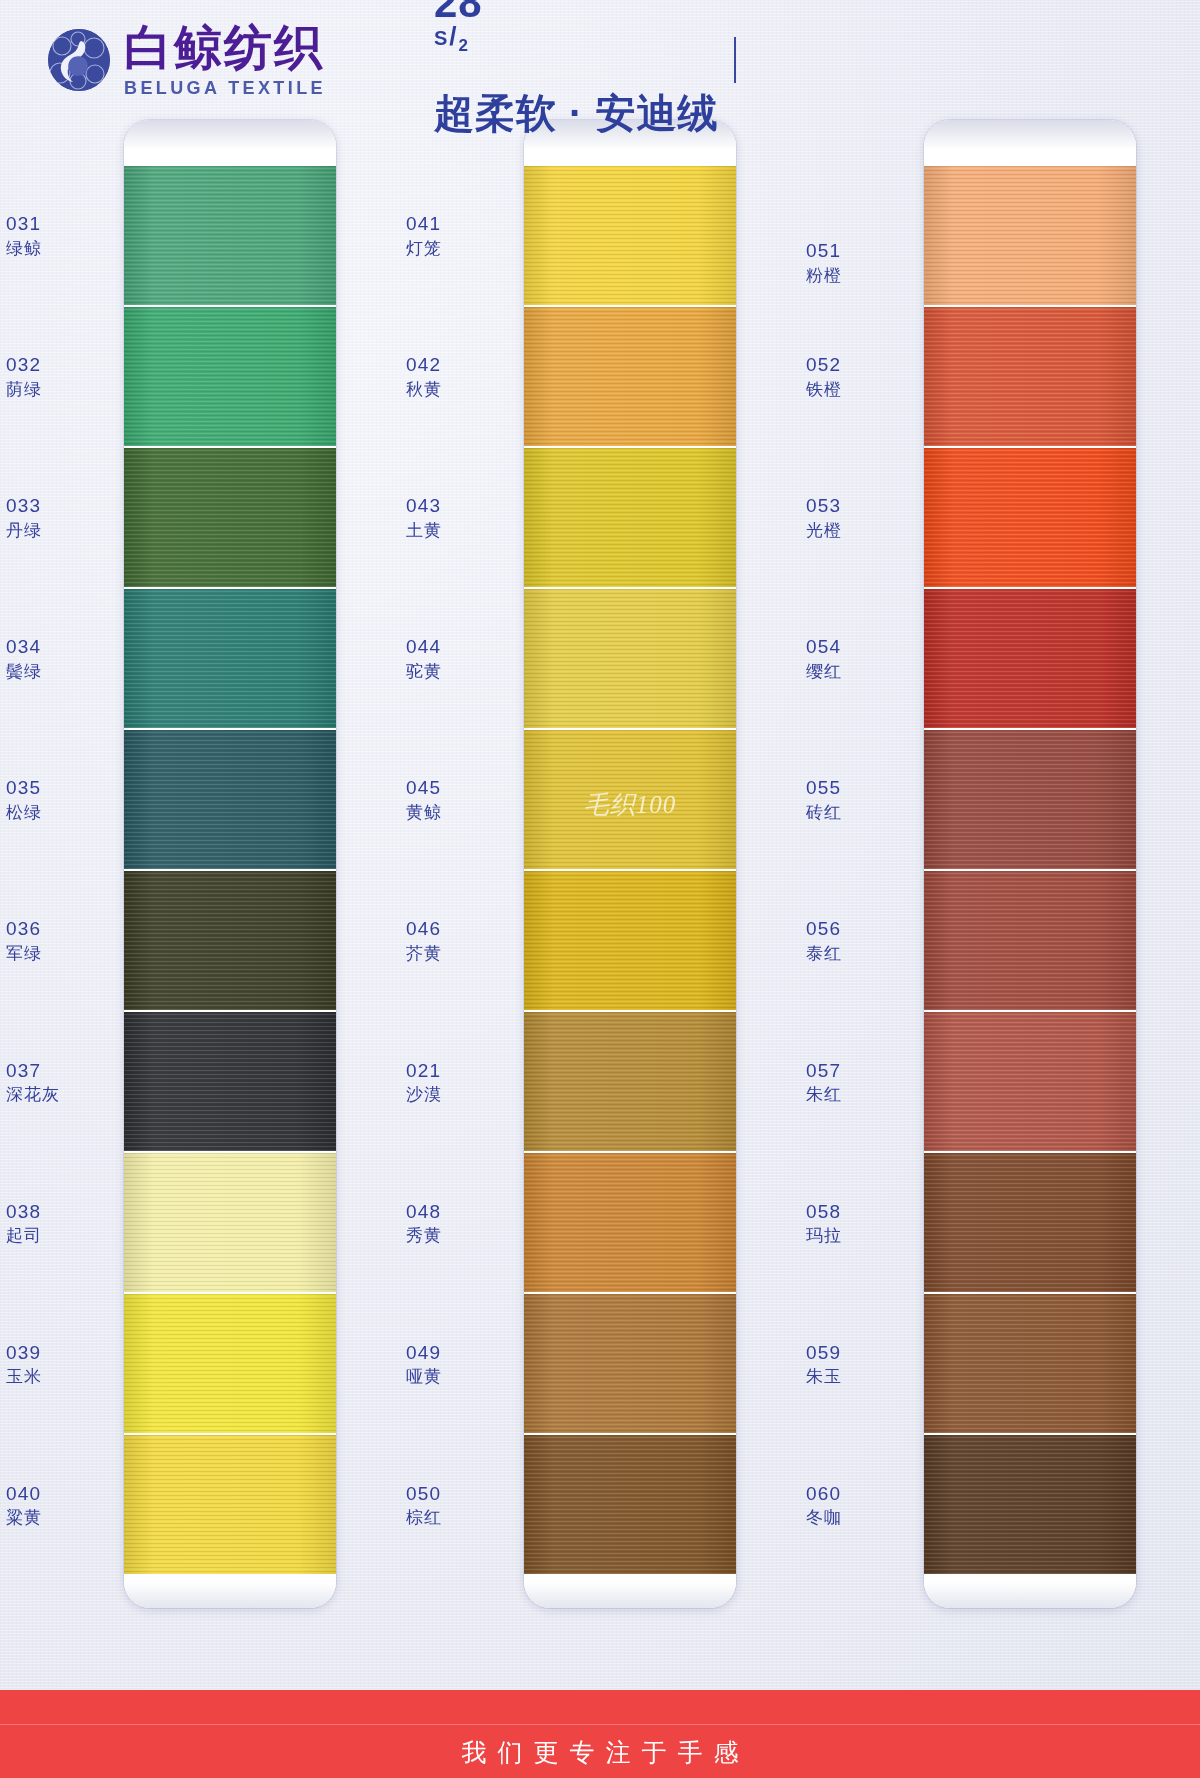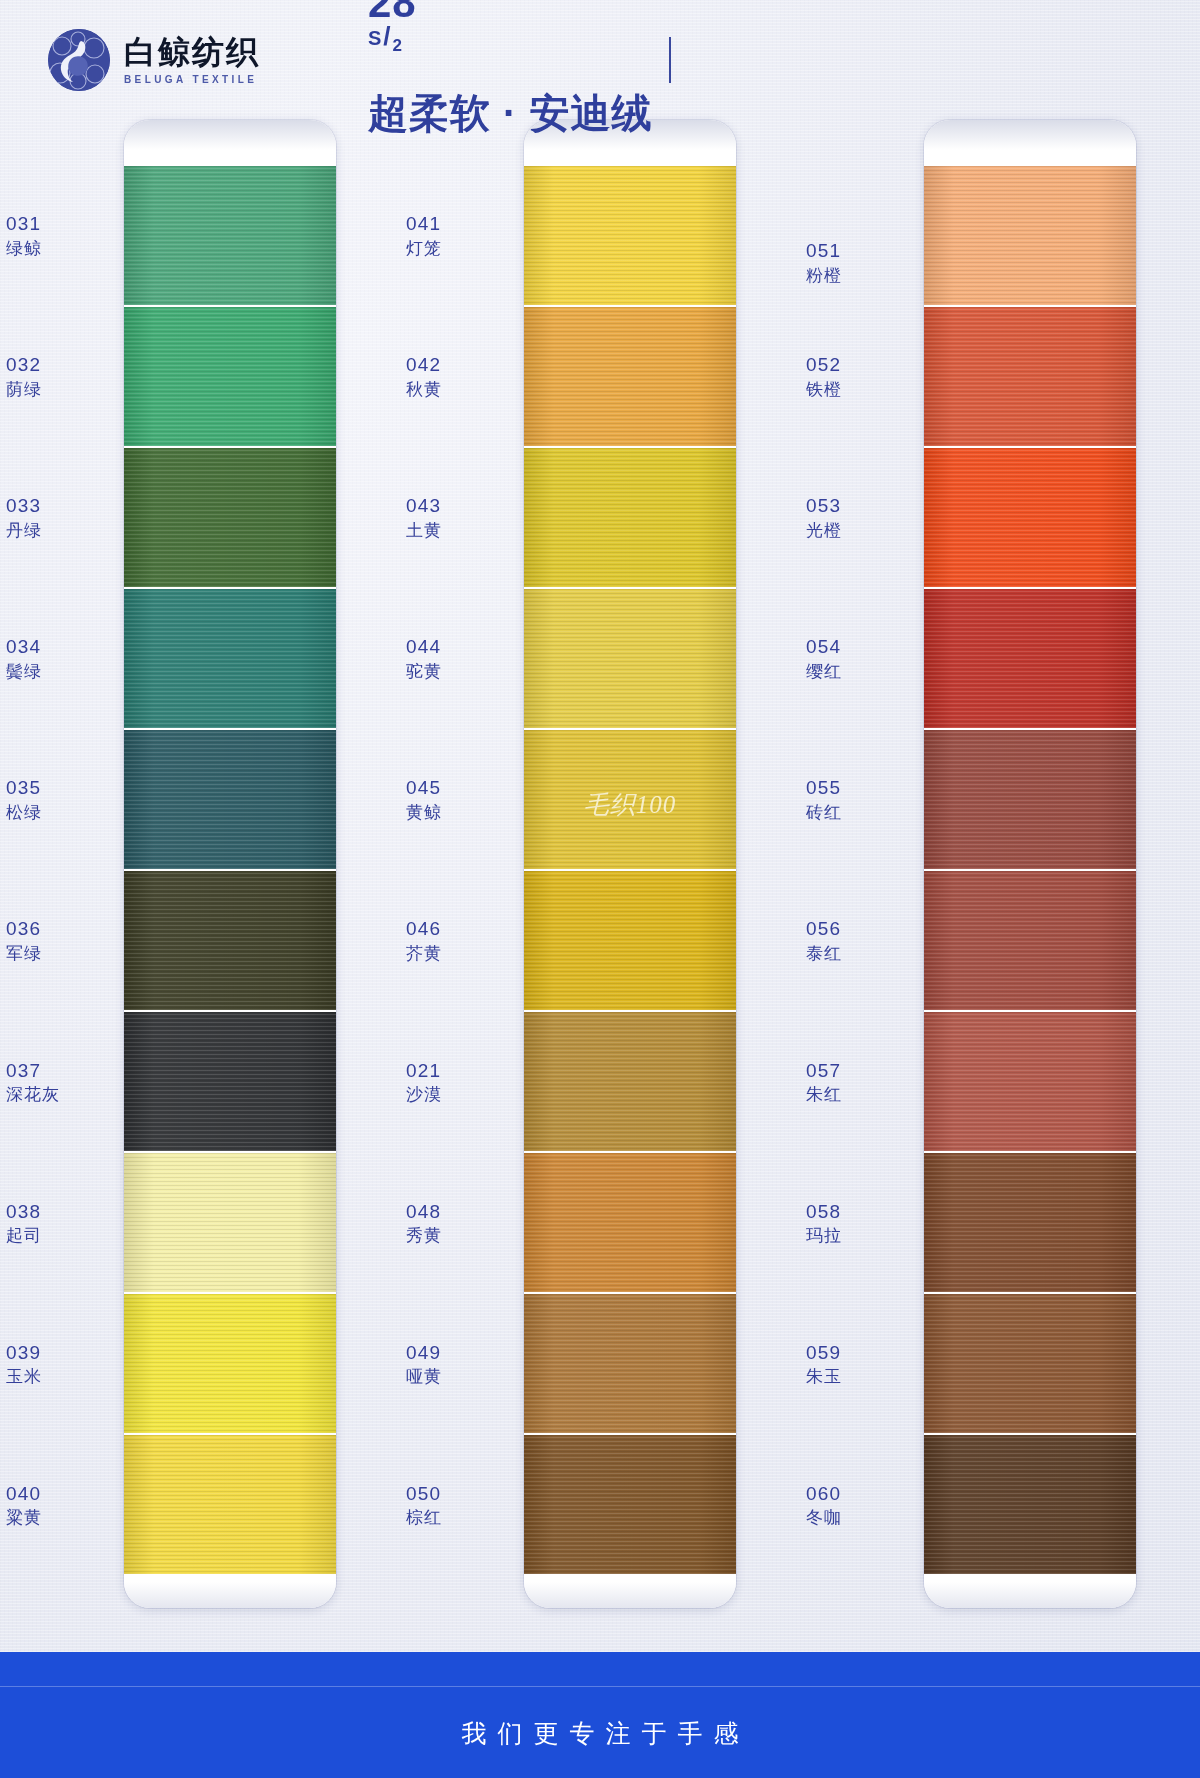--- a/index.html
+++ b/index.html
@@ -48,28 +48,28 @@
     background: #3c4a9e;
     position: relative;
     overflow: hidden;
     flex: none;
   }
   .brand-mark svg { position:absolute; inset:0; width:100%; height:100%; }
 
   .brand-text { display: flex; flex-direction: column; line-height: 1; }
   .brand-cn {
     font-family: Liberation Sans, sans-serif;
-    font-size: 32px;
+    font-size: 48px;
     font-weight: 700;
-    color: #0f172a;
+    color: #4c1d95;
     letter-spacing: 2px;
   }
   .brand-en {
     margin-top: 7px;
-    font-size: 10px;
+    font-size: 18px;
     font-weight: 700;
     letter-spacing: 3.4px;
     color: #4d5aa8;
   }
 
   .title-block {
     display: flex;
     align-items: center;
     gap: 16px;
     margin-left: 96px;
@@ -227,22 +227,22 @@
     white-space: nowrap;
     z-index: 4;
     pointer-events: none;
     font-style: italic;
   }
 
   
   .footer {
     position: absolute;
     left: 0; right: 0; bottom: 0;
-    height: 126px;
-    background: #1d4ed8;
+    height: 88px;
+    background: #ef4444;
     display: flex;
     align-items: center;
     justify-content: center;
     z-index: 6;
   }
   .footer::before{
     content:"";
     position:absolute;
     left:0; right:0; top:34px;
     height:1px;

